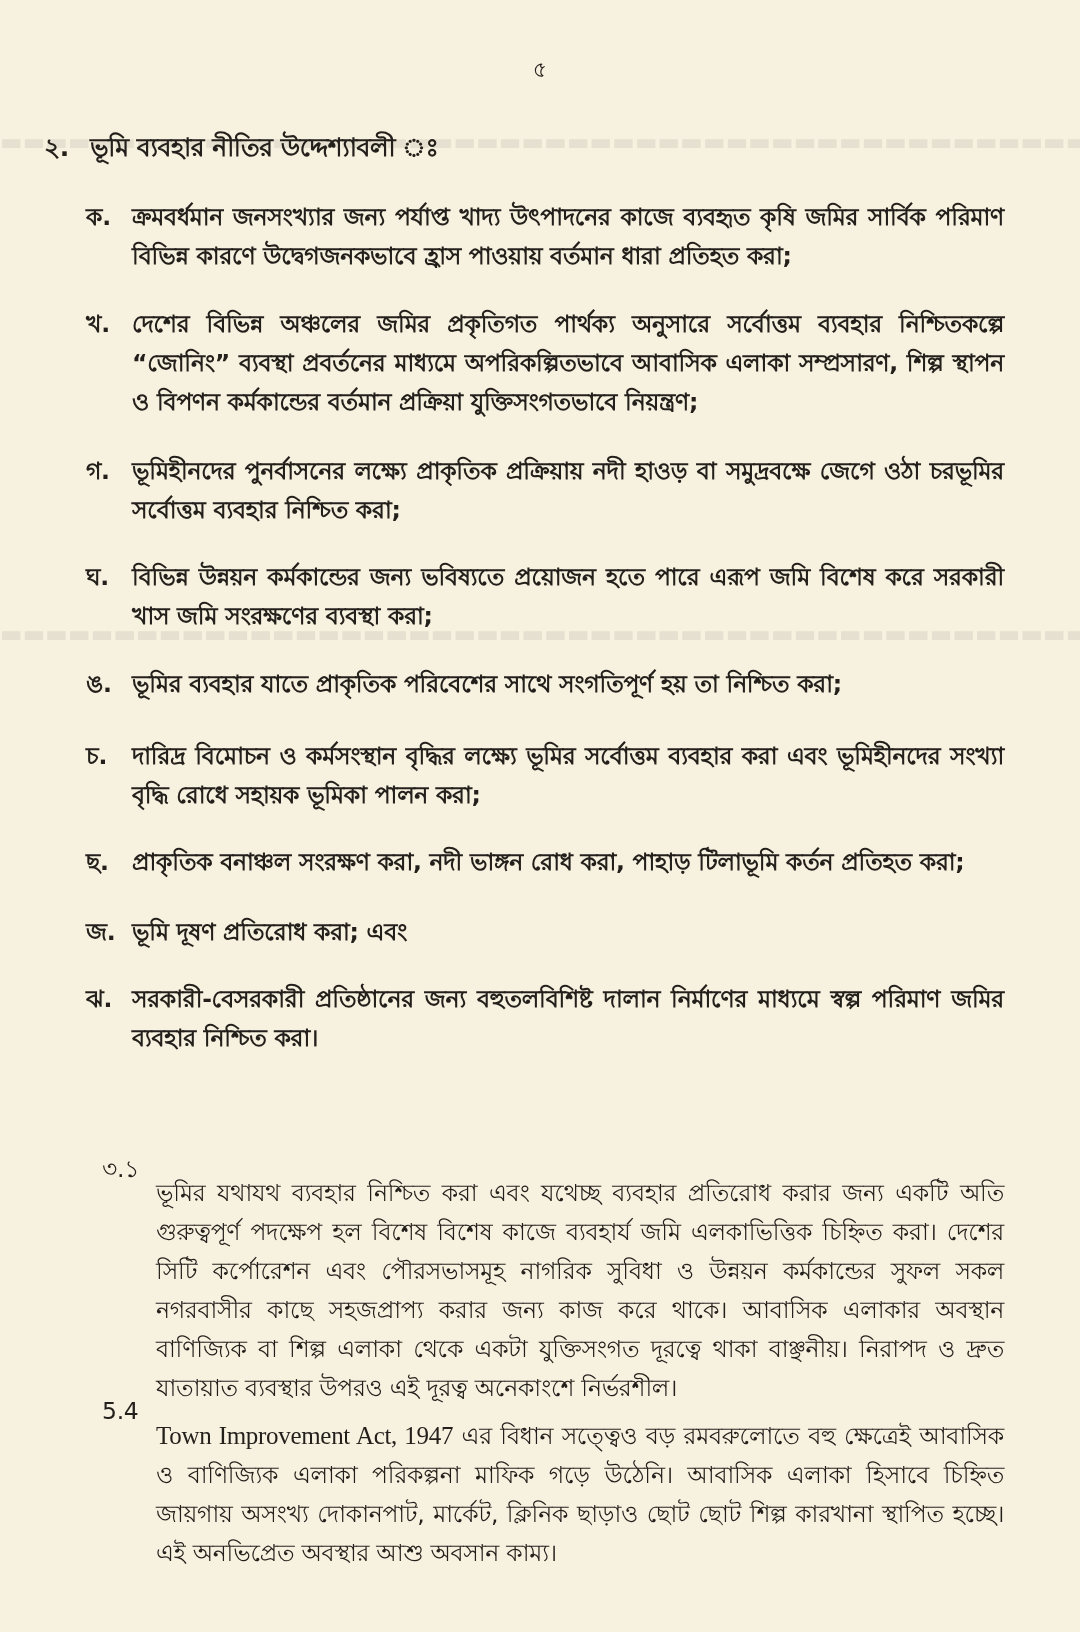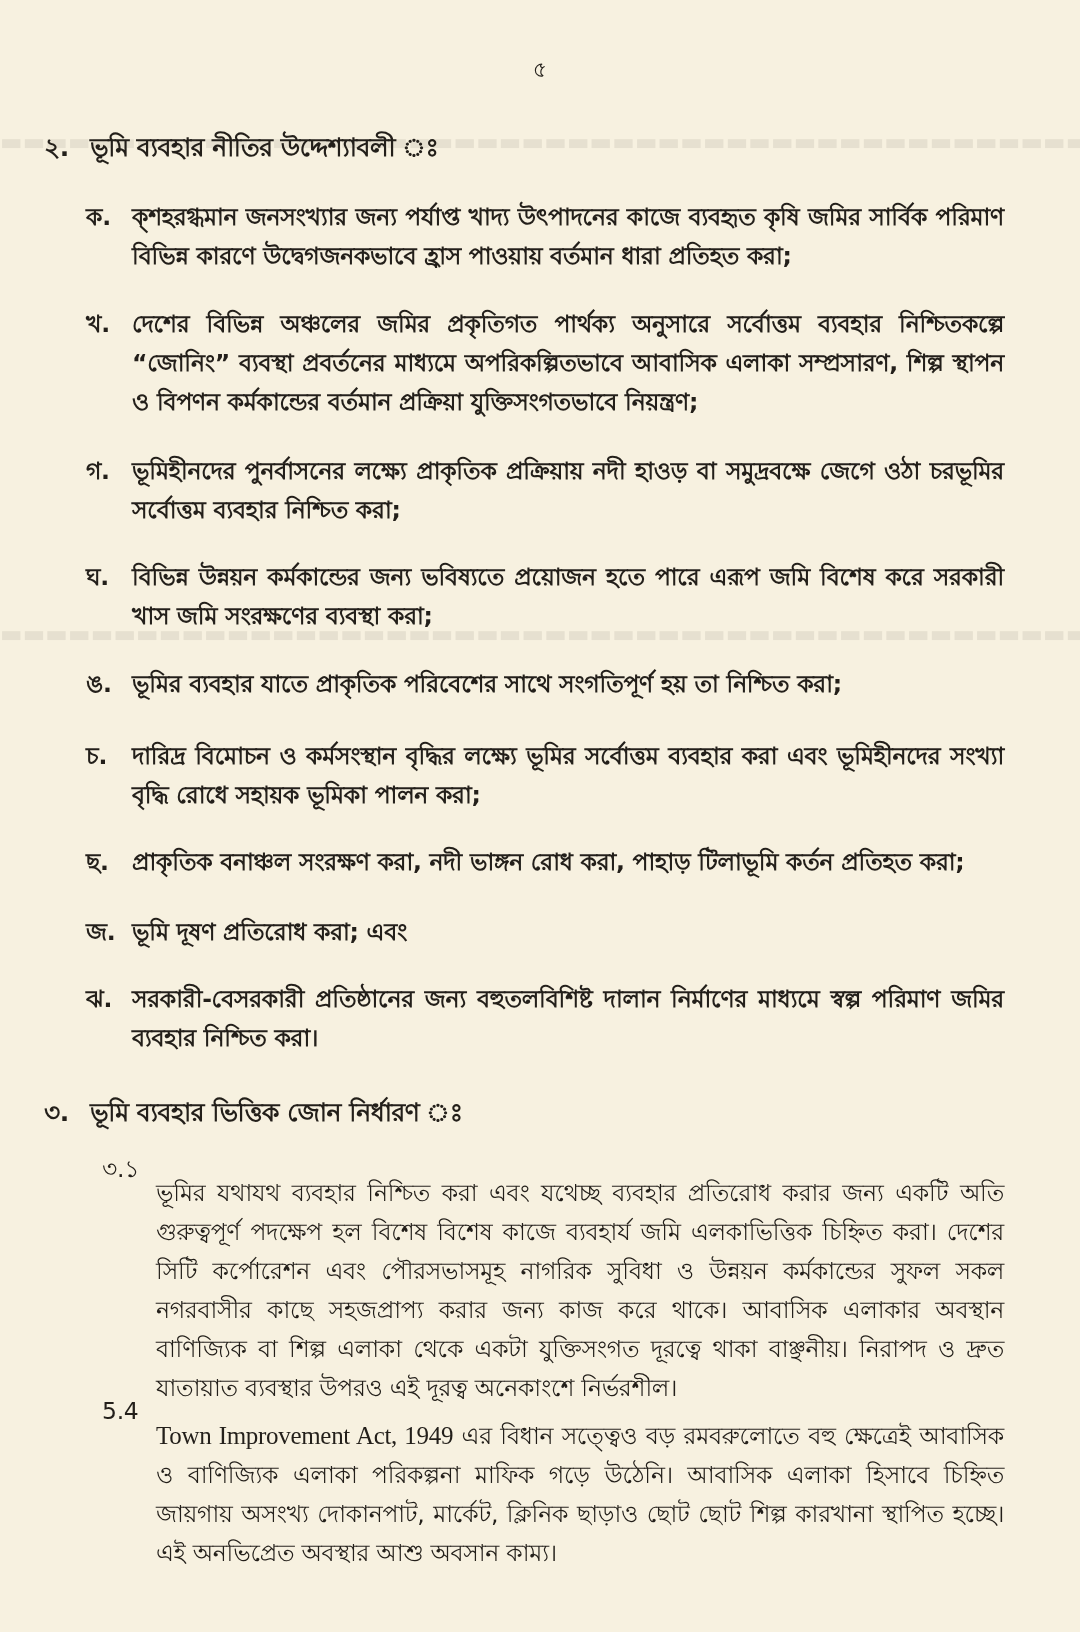--- a/index.html
+++ b/index.html
@@ -50,21 +50,21 @@
   <div class="bleed" style="top:620px;">▬▬▬▬▬▬▬▬▬▬▬▬▬▬▬▬▬▬▬▬▬▬▬▬▬▬▬▬▬▬▬▬▬▬▬▬▬▬▬▬▬▬▬▬▬▬▬▬▬▬</div>
 
   <div class="page-num">৫</div>
 
   <div class="heading" style="top:128px;">
     <span class="num">২.</span><span>ভূমি ব্যবহার নীতির উদ্দেশ্যাবলী ঃ</span>
   </div>
 
   <div class="item" style="top:198px;">
     <span class="mk">ক.</span>
-    <span class="tx">ক্শহরগ্ধমান জনসংখ্যার জন্য পর্যাপ্ত খাদ্য উৎপাদনের কাজে ব্যবহৃত কৃষি জমির সার্বিক পরিমাণ বিভিন্ন কারণে উদ্বেগজনকভাবে হ্রাস পাওয়ায় বর্তমান ধারা প্রতিহত করা;</span>
+    <span class="tx">ক্রমবর্ধমান জনসংখ্যার জন্য পর্যাপ্ত খাদ্য উৎপাদনের কাজে ব্যবহৃত কৃষি জমির সার্বিক পরিমাণ বিভিন্ন কারণে উদ্বেগজনকভাবে হ্রাস পাওয়ায় বর্তমান ধারা প্রতিহত করা;</span>
   </div>
 
   <div class="item" style="top:305px;">
     <span class="mk">খ.</span>
     <span class="tx">দেশের বিভিন্ন অঞ্চলের জমির প্রকৃতিগত পার্থক্য অনুসারে সর্বোত্তম ব্যবহার নিশ্চিতকল্পে “জোনিং” ব্যবস্থা প্রবর্তনের মাধ্যমে অপরিকল্পিতভাবে আবাসিক এলাকা সম্প্রসারণ, শিল্প স্থাপন ও বিপণন কর্মকান্ডের বর্তমান প্রক্রিয়া যুক্তিসংগতভাবে নিয়ন্ত্রণ;</span>
   </div>
 
   <div class="item" style="top:452px;">
     <span class="mk">গ.</span>
     <span class="tx">ভূমিহীনদের পুনর্বাসনের লক্ষ্যে প্রাকৃতিক প্রক্রিয়ায় নদী হাওড় বা সমুদ্রবক্ষে জেগে ওঠা চরভূমির সর্বোত্তম ব্যবহার নিশ্চিত করা;</span>
@@ -93,27 +93,24 @@
   <div class="item" style="top:913px;">
     <span class="mk">জ.</span>
     <span class="tx">ভূমি দূষণ প্রতিরোধ করা; এবং</span>
   </div>
 
   <div class="item" style="top:980px;">
     <span class="mk">ঝ.</span>
     <span class="tx">সরকারী-বেসরকারী প্রতিষ্ঠানের জন্য বহুতলবিশিষ্ট দালান নির্মাণের মাধ্যমে স্বল্প পরিমাণ জমির ব্যবহার নিশ্চিত করা।</span>
   </div>
 
-  <div class="heading" style="top:1093px;">
-    <span class="num">৩.</span><span>ভূমি ব্যবহার ভিত্তিক জোন নির্ধারণ ঃ</span>
-  </div>
 
   <div class="sub" style="top:1150px;">
     <span class="mk">৩.১</span>
     <span class="tx">ভূমির যথাযথ ব্যবহার নিশ্চিত করা এবং যথেচ্ছ ব্যবহার প্রতিরোধ করার জন্য একটি অতি গুরুত্বপূর্ণ পদক্ষেপ হল বিশেষ বিশেষ কাজে ব্যবহার্য জমি এলকাভিত্তিক চিহ্নিত করা। দেশের সিটি কর্পোরেশন এবং পৌরসভাসমূহ নাগরিক সুবিধা ও উন্নয়ন কর্মকান্ডের সুফল সকল নগরবাসীর কাছে সহজপ্রাপ্য করার জন্য কাজ করে থাকে। আবাসিক এলাকার অবস্থান বাণিজ্যিক বা শিল্প এলাকা থেকে একটা যুক্তিসংগত দূরত্বে থাকা বাঞ্ছনীয়। নিরাপদ ও দ্রুত যাতায়াত ব্যবস্থার উপরও এই দূরত্ব অনেকাংশে নির্ভরশীল।</span>
   </div>
 
   <div class="sub" style="top:1392px;">
     <span class="mk">5.4</span>
-    <span class="tx"><span class="eng">Town Improvement Act, 1949</span><span> এর বিধান সত্ত্বেও বড় রমবরুলোতে বহু ক্ষেত্রেই আবাসিক ও বাণিজ্যিক এলাকা পরিকল্পনা মাফিক গড়ে উঠেনি। আবাসিক এলাকা হিসাবে চিহ্নিত জায়গায় অসংখ্য দোকানপাট, মার্কেট, ক্লিনিক ছাড়াও ছোট ছোট শিল্প কারখানা স্থাপিত হচ্ছে। এই অনভিপ্রেত অবস্থার আশু অবসান কাম্য।</span></span>
+    <span class="tx"><span class="eng">Town Improvement Act, 1947</span><span> এর বিধান সত্ত্বেও বড় রমবরুলোতে বহু ক্ষেত্রেই আবাসিক ও বাণিজ্যিক এলাকা পরিকল্পনা মাফিক গড়ে উঠেনি। আবাসিক এলাকা হিসাবে চিহ্নিত জায়গায় অসংখ্য দোকানপাট, মার্কেট, ক্লিনিক ছাড়াও ছোট ছোট শিল্প কারখানা স্থাপিত হচ্ছে। এই অনভিপ্রেত অবস্থার আশু অবসান কাম্য।</span></span>
   </div>
 
 </div>
 
 </body></html>

